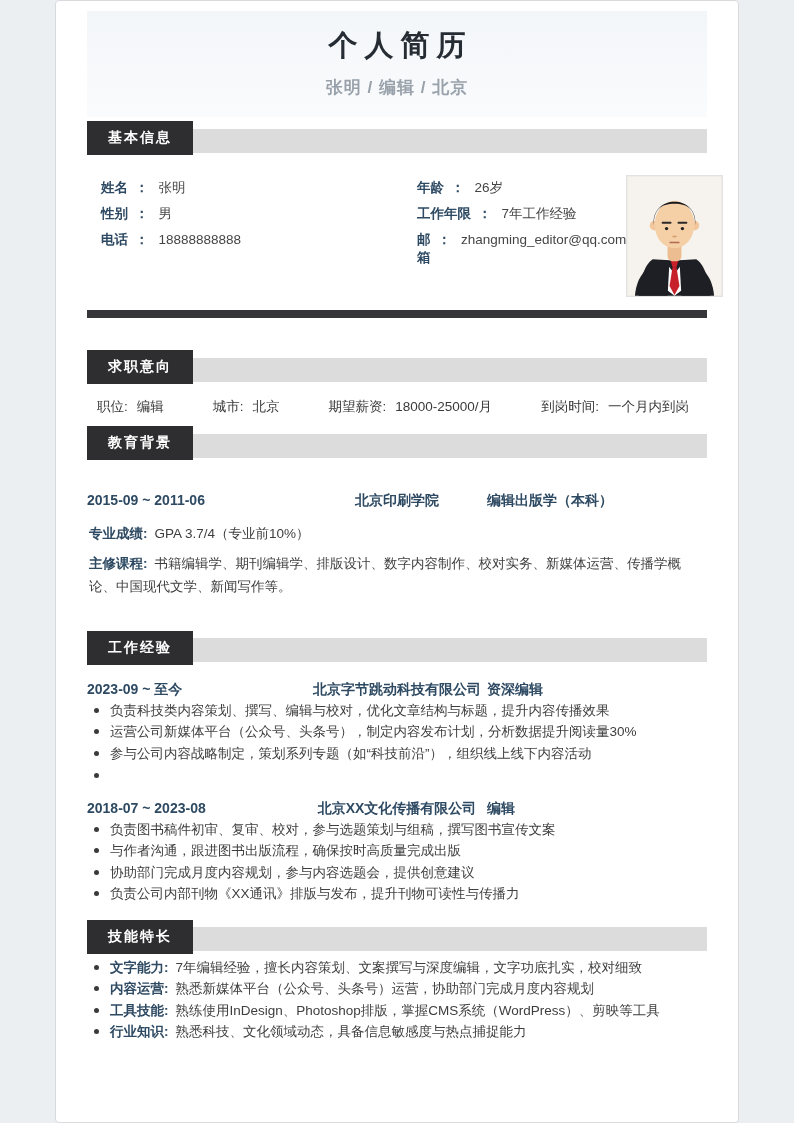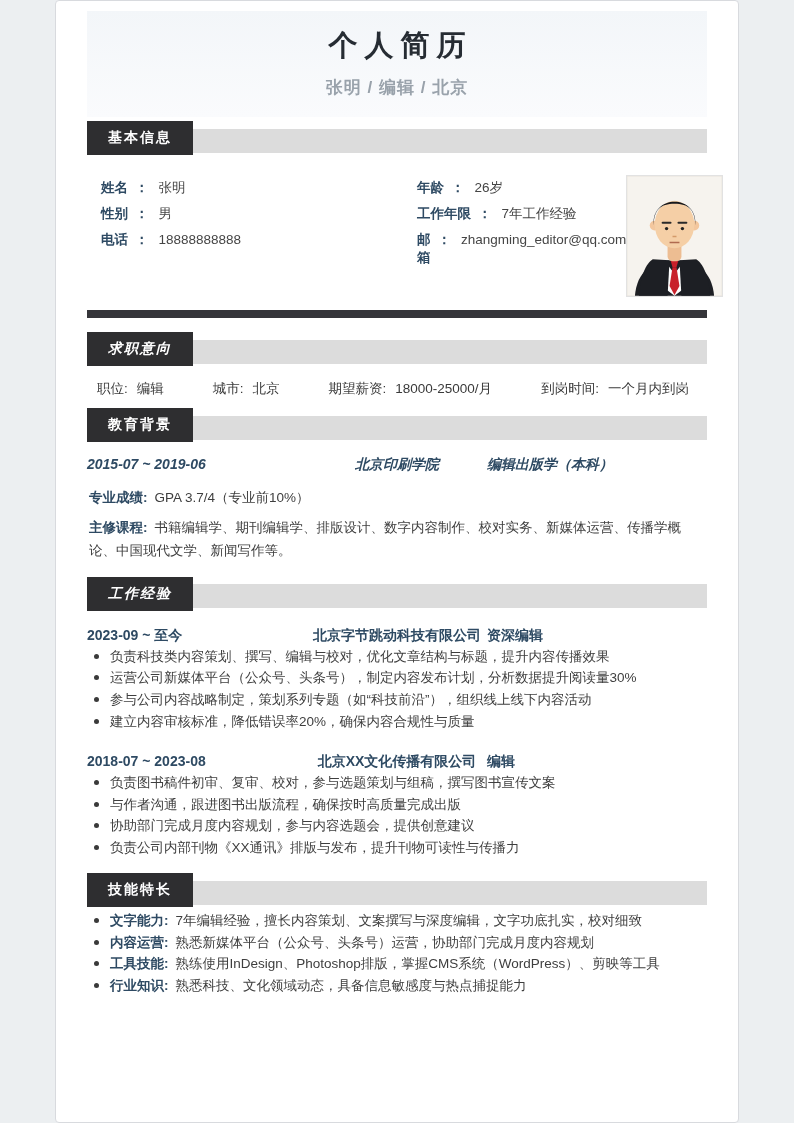--- a/index.html
+++ b/index.html
@@ -68,21 +68,21 @@
   .h-left  { width: 220px; }
   .h-mid   { flex: 1; text-align: center; }
   .h-right { width: 220px; text-align: left; }
   .edu-line { margin-top: 13px; font-size: 13.5px; line-height: 1.7; padding-left: 2px; }
   .inline-label { color: #2e4a63; font-weight: bold; margin-right: 7px; }
   
   .bullet { display: flex; margin-top: 2px; font-size: 13.5px; line-height: 1.45; color: #3e3e3e; }
   .dot { width: 5px; height: 5px; border-radius: 50%; background: #3a3a3a; margin: 7px 11px 0 7px; flex: none; }
   
   .mt4  { margin-top: 4px; }
-  .mt14 { margin-top: 14px; font-style: italic; }
+  .mt14 { margin-top: 32px; }
   .mt16 { margin-top: 16px; }
   .mt22 { margin-top: 22px; }
 </style>
 </head>
 <body>
 
 <div class="page">
 
   <div class="header">
     <div class="title">个人简历</div>
@@ -175,21 +175,21 @@
       <span class="obj-label">到岗时间:</span>
         <span>一个月内到岗</span>
     </div>
   </div>
 
   <div class="sec">
     <div class="sec-badge">教育背景</div>
     <div class="sec-bar"></div>
   </div>
   <div class="entry-head mt14">
-    <span class="h-left">2015-07 ~ 2019-06</span>
+    <span class="h-left">2015-09 ~ 2011-06</span>
     <span class="h-mid">北京印刷学院</span>
     <span class="h-right">编辑出版学（本科）</span>
   </div>
   <div class="edu-line">
     <span class="inline-label">专业成绩:</span><span>GPA 3.7/4（专业前10%）</span>
   </div>
   <div class="edu-line" style="margin-top:7px">
     <span class="inline-label">主修课程:</span><span>书籍编辑学、期刊编辑学、排版设计、数字内容制作、校对实务、新媒体运营、传播学概论、中国现代文学、新闻写作等。</span>
   </div>
 
@@ -211,21 +211,20 @@
     <div class="bullet">
         <span class="dot"></span>
         <span>运营公司新媒体平台（公众号、头条号），制定内容发布计划，分析数据提升阅读量30%</span>
       </div>
     <div class="bullet">
         <span class="dot"></span>
         <span>参与公司内容战略制定，策划系列专题（如“科技前沿”），组织线上线下内容活动</span>
       </div>
     <div class="bullet">
         <span class="dot"></span>
-        <span>建立内容审核标准，降低错误率20%，确保内容合规性与质量</span>
       </div>
   </div>
 
   <div>
     <div class="entry-head mt22">
       <span class="h-left">2018-07 ~ 2023-08</span>
       <span class="h-mid">北京XX文化传播有限公司</span>
       <span class="h-right">编辑</span>
     </div>
     <div class="bullet">

